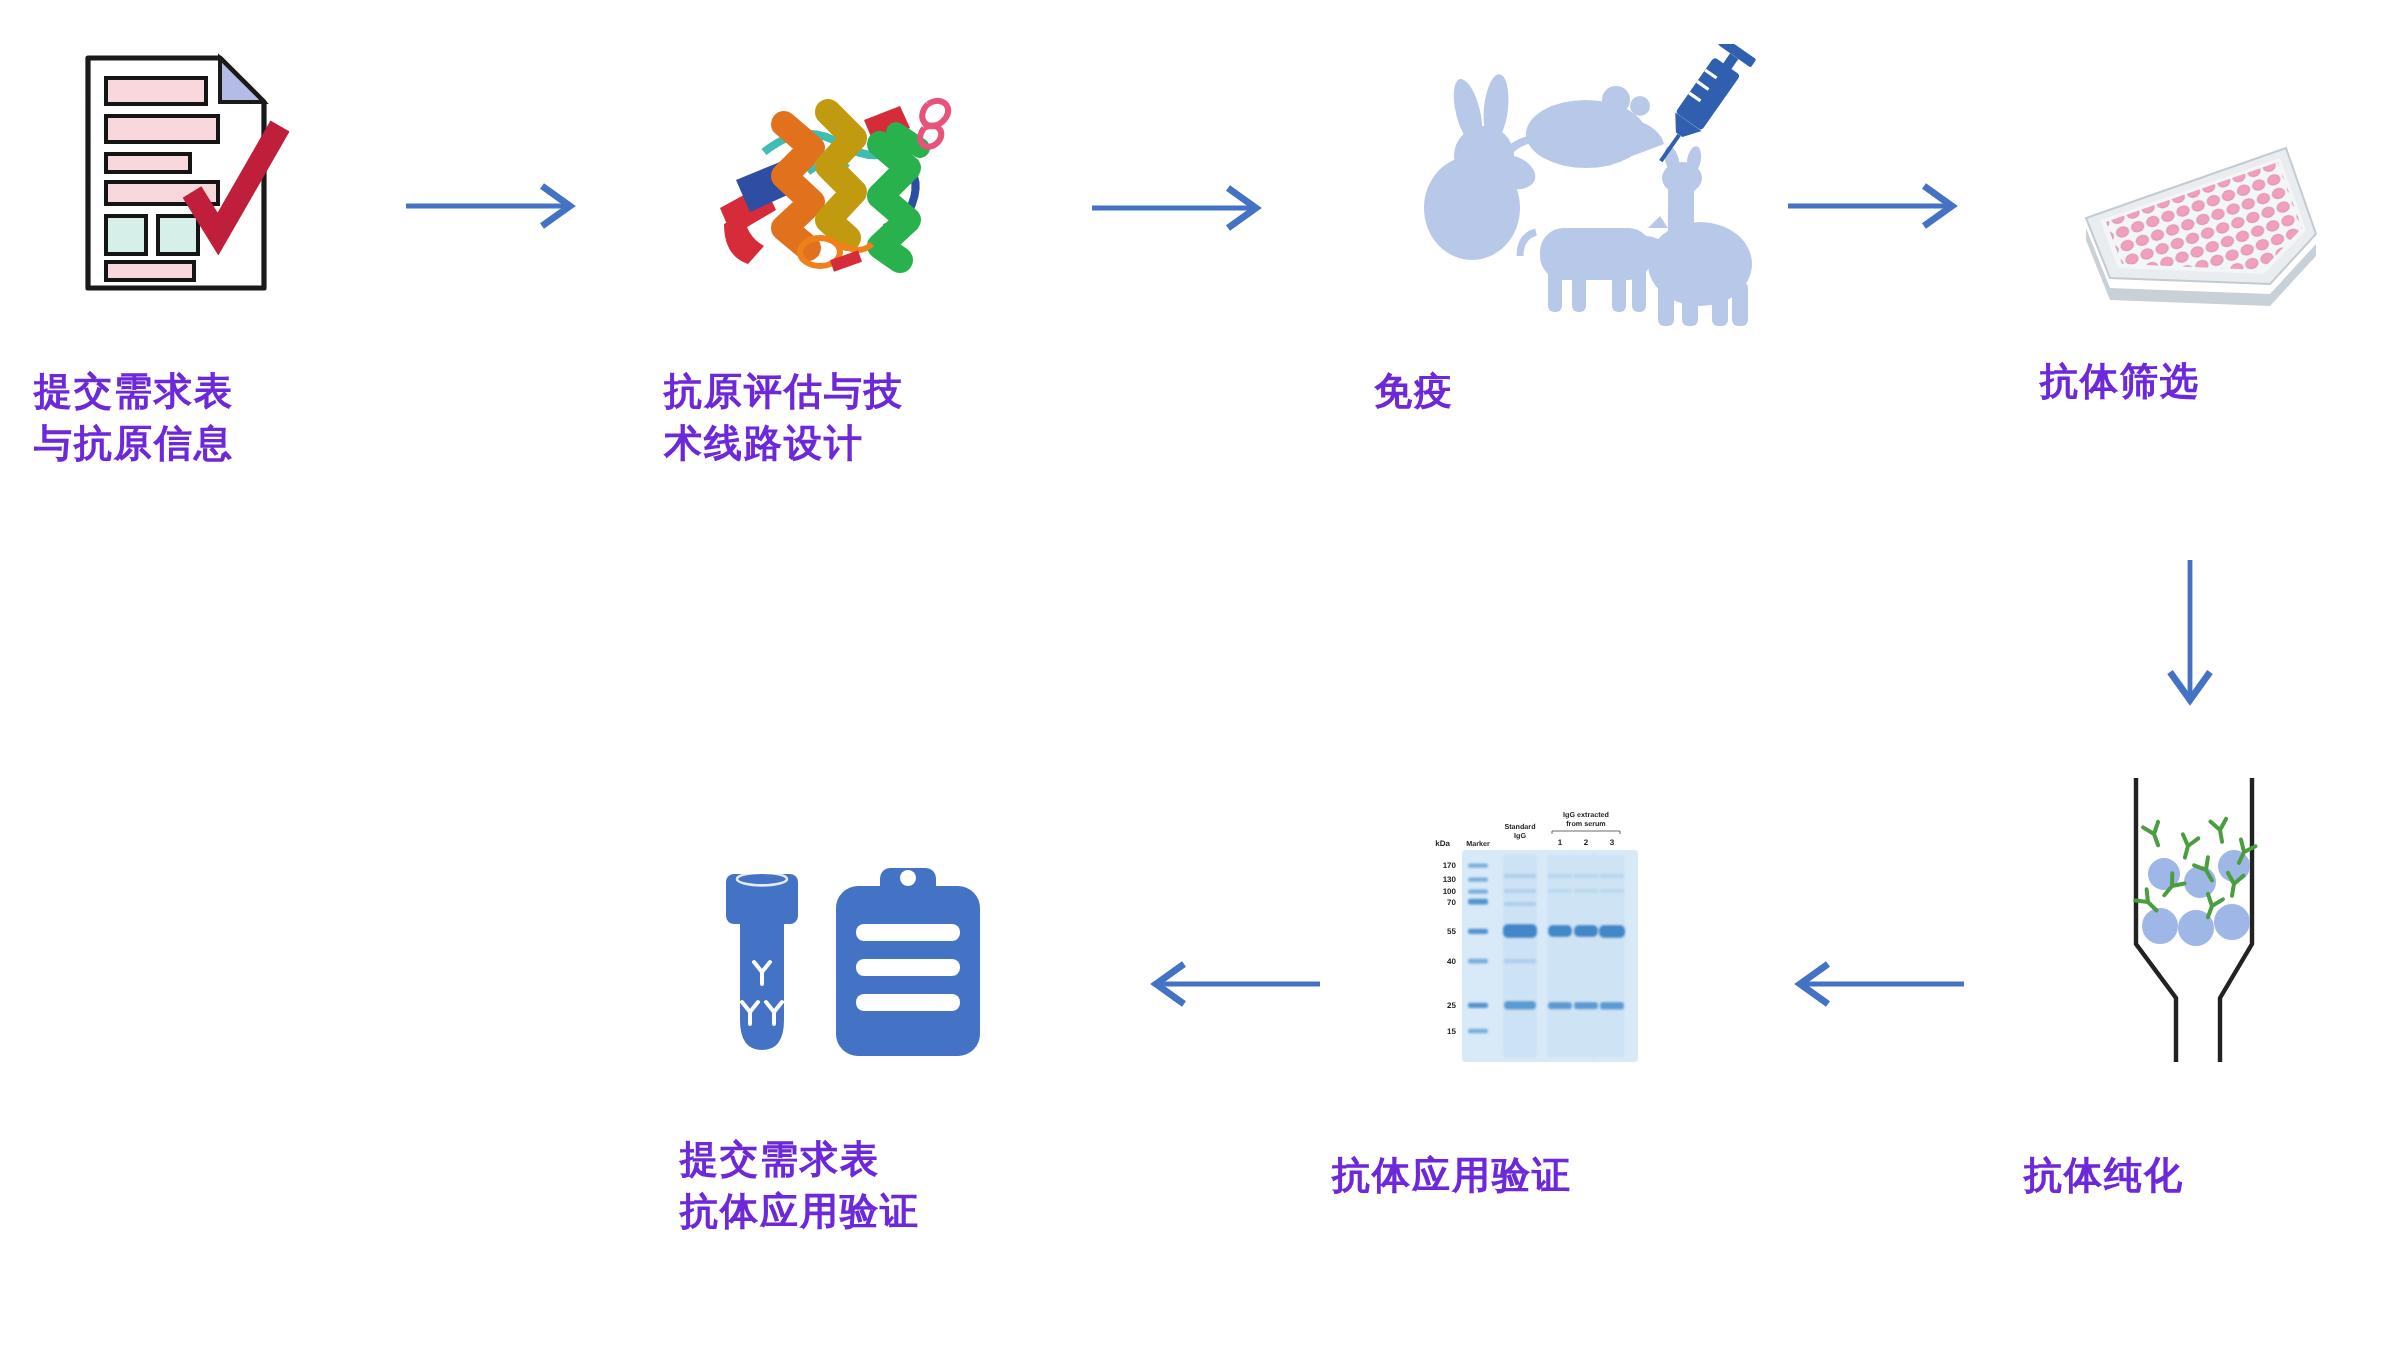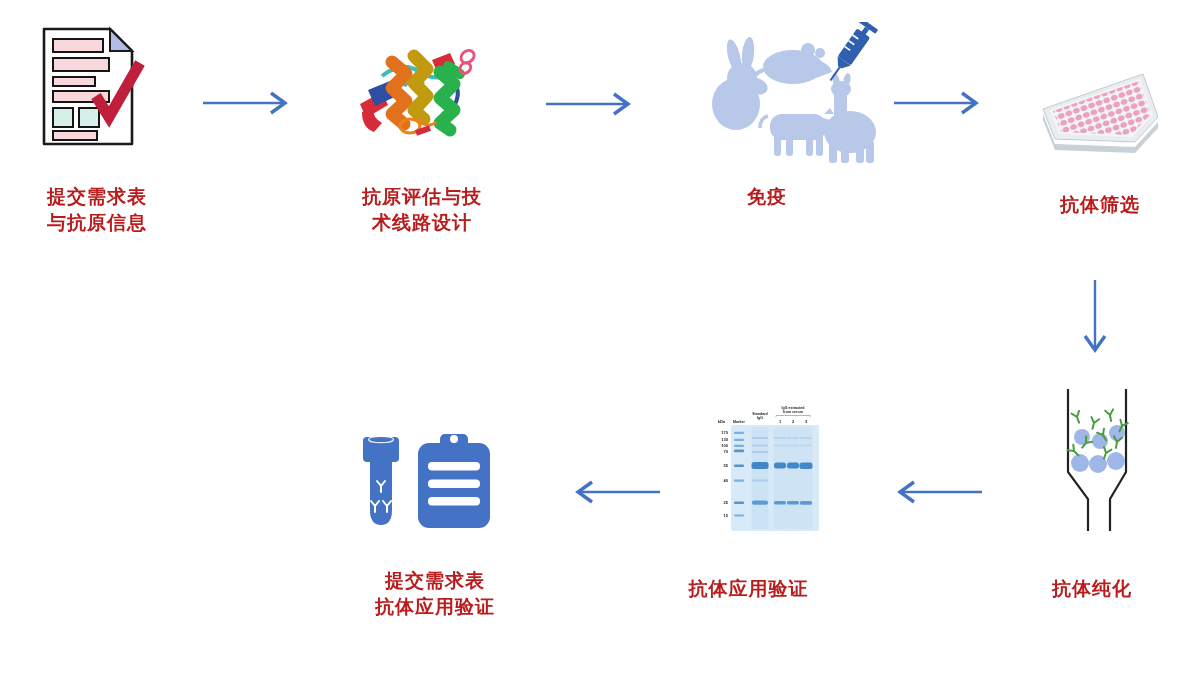--- a/index.html
+++ b/index.html
@@ -2,21 +2,21 @@
 <html><head>
 <meta charset="utf-8">
 <style>
   html,body{margin:0;padding:0;background:#ffffff;}
   #canvas{
     position:relative;width:1197px;height:681px;background:#ffffff;overflow:hidden;
     font-family:"Liberation Serif","DejaVu Serif",serif;
   }
   .abs{position:absolute;}
   .step-label{
-    position:absolute;text-align:center;color:#b91c1c;font-size:19px;line-height:26px;
+    position:absolute;text-align:left;color:#6d28d9;font-size:19px;line-height:26px;
     font-weight:600;letter-spacing:1px;
   }
   svg{display:block;}
 </style>
 </head>
 <body>
 
 <div id="canvas">
 
   <svg class="abs" style="left:40px;top:26px" width="105" height="122" viewBox="0 0 105 122">
@@ -286,21 +286,21 @@
     <div>提交需求表</div>
     <div>与抗原信息</div>
   </div>
   <div class="step-label" style="left:332px;top:184px;width:180px">
     <div>抗原评估与技</div>
     <div>术线路设计</div>
   </div>
   <div class="step-label" style="left:687px;top:184px;width:160px">
     <div>免疫</div>
   </div>
-  <div class="step-label" style="left:1020px;top:192px;width:160px">
+  <div class="step-label" style="left:1020px;top:179px;width:160px">
     <div>抗体筛选</div>
   </div>
   <div class="step-label" style="left:666px;top:576px;width:165px">
     <div>抗体应用验证</div>
   </div>
   <div class="step-label" style="left:1012px;top:576px;width:160px">
     <div>抗体纯化</div>
   </div>
   <div class="step-label" style="left:340px;top:568px;width:190px">
     <div>提交需求表</div>

